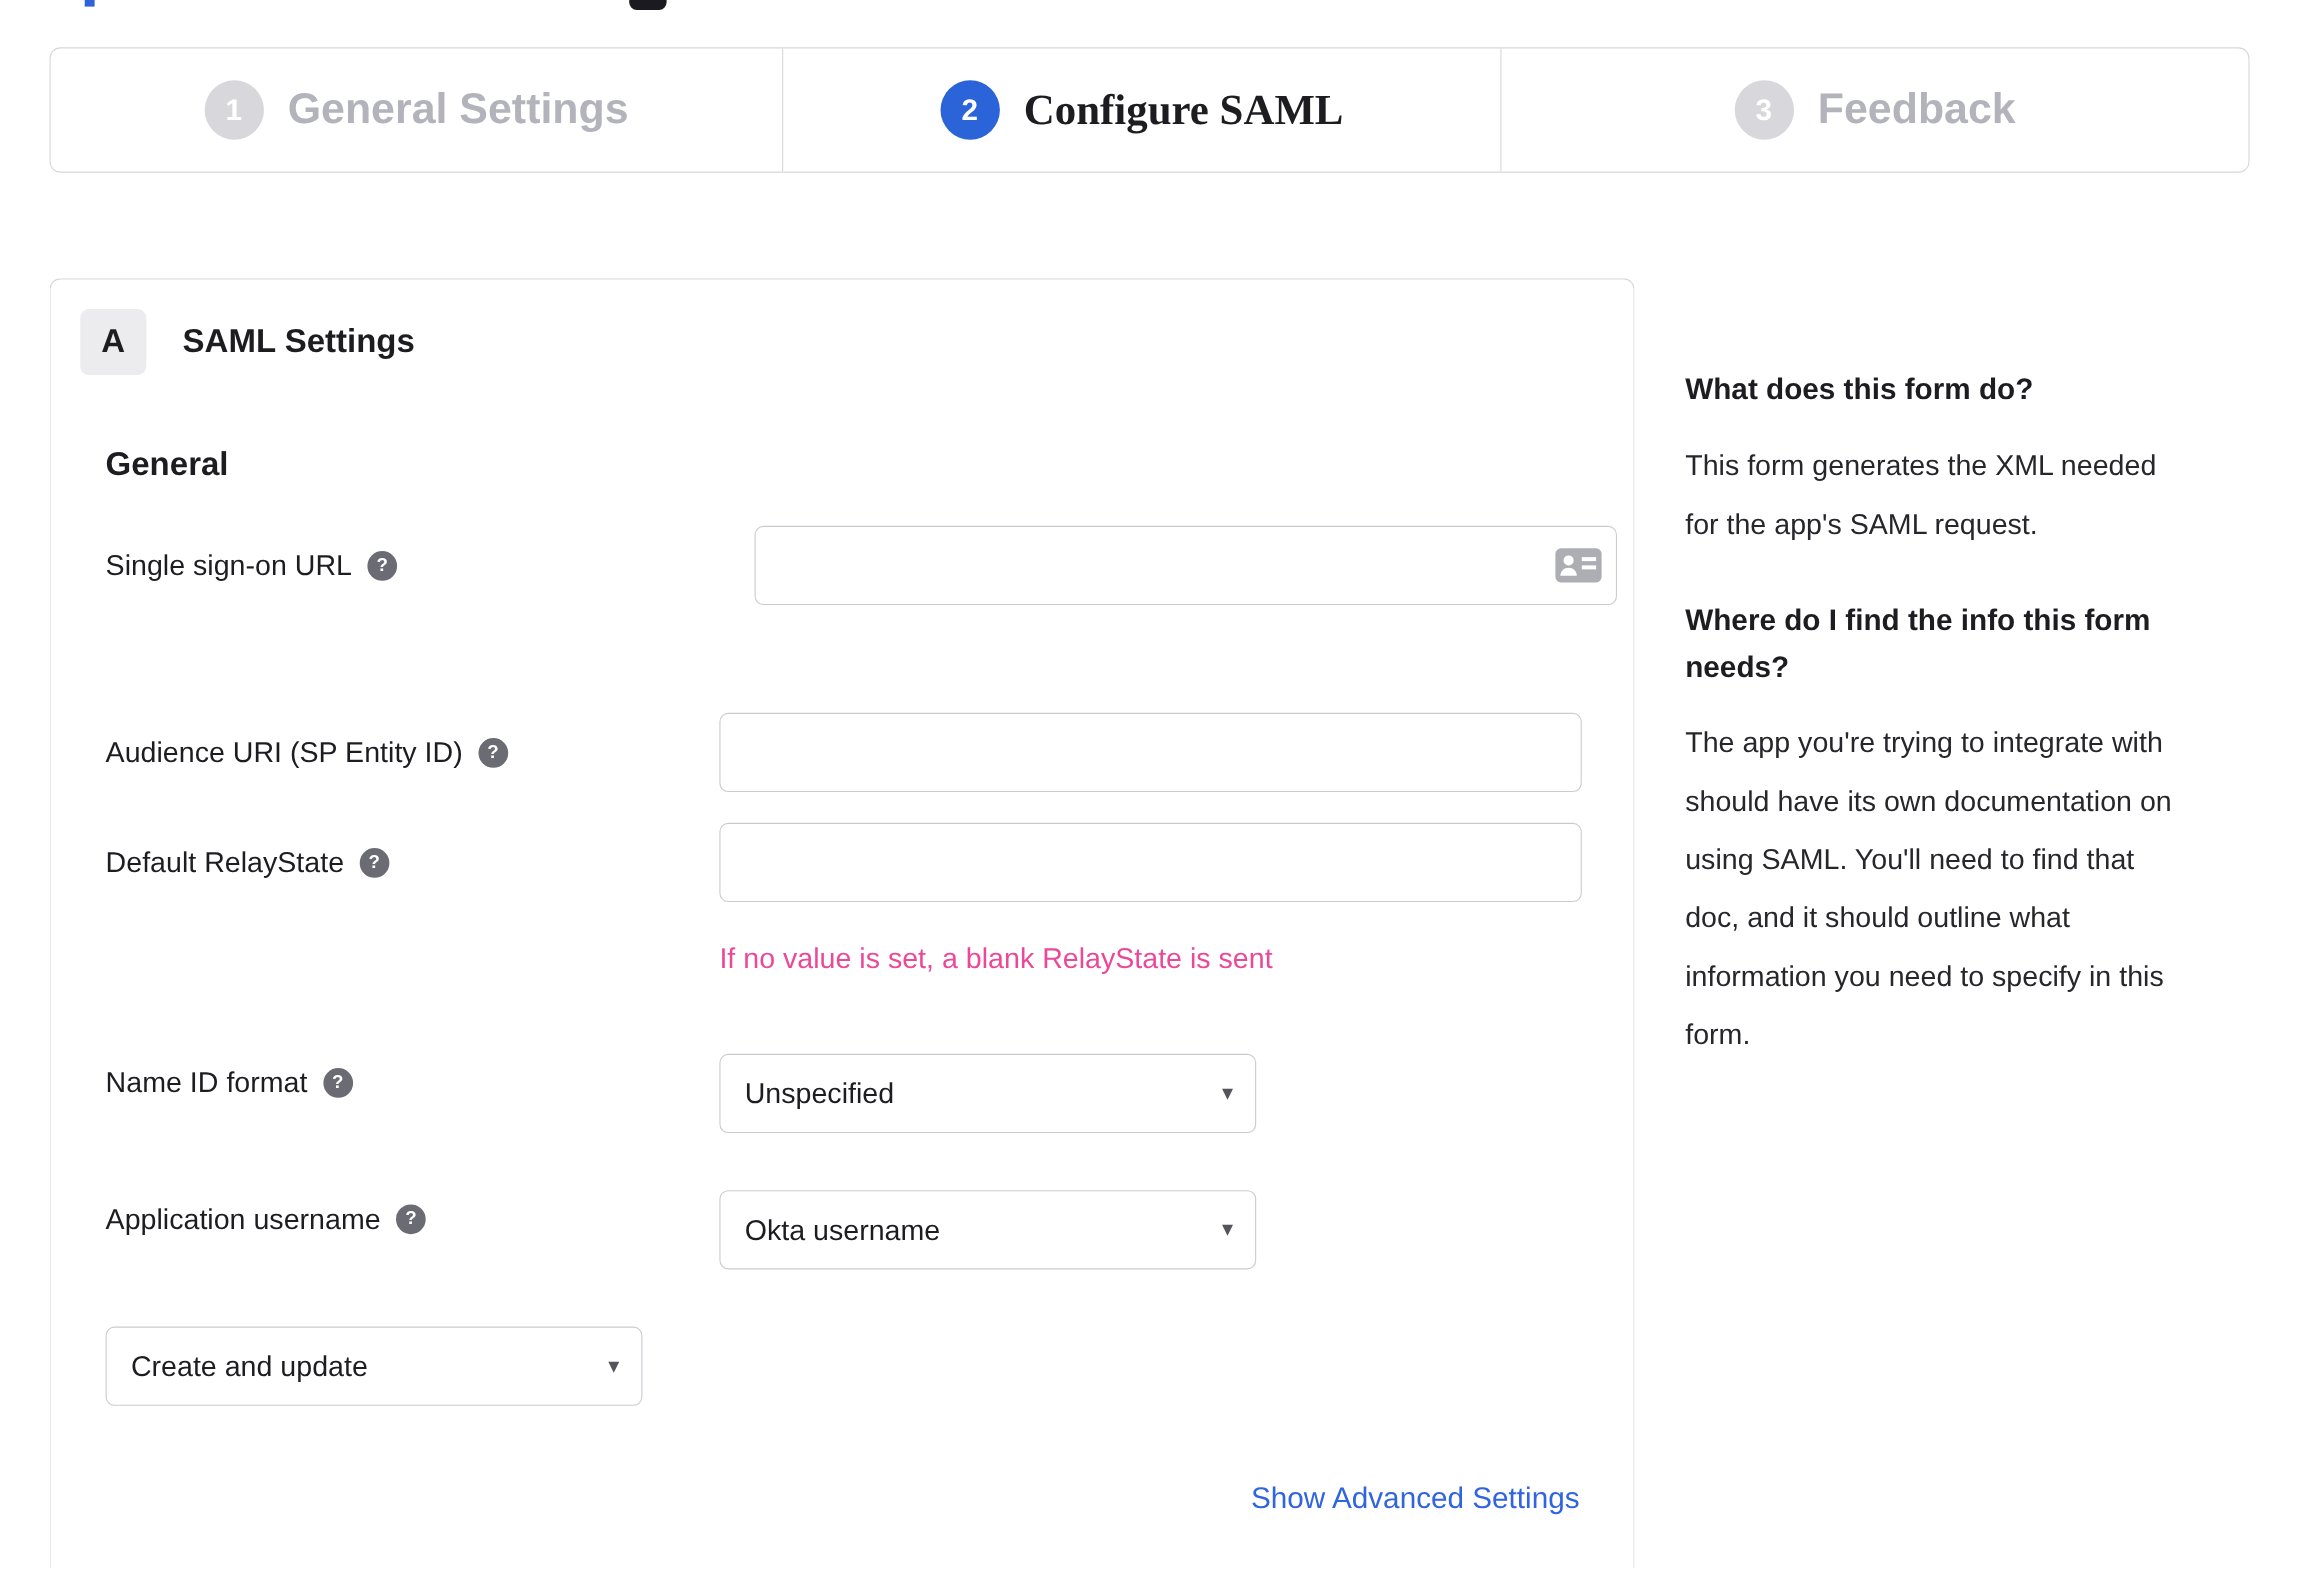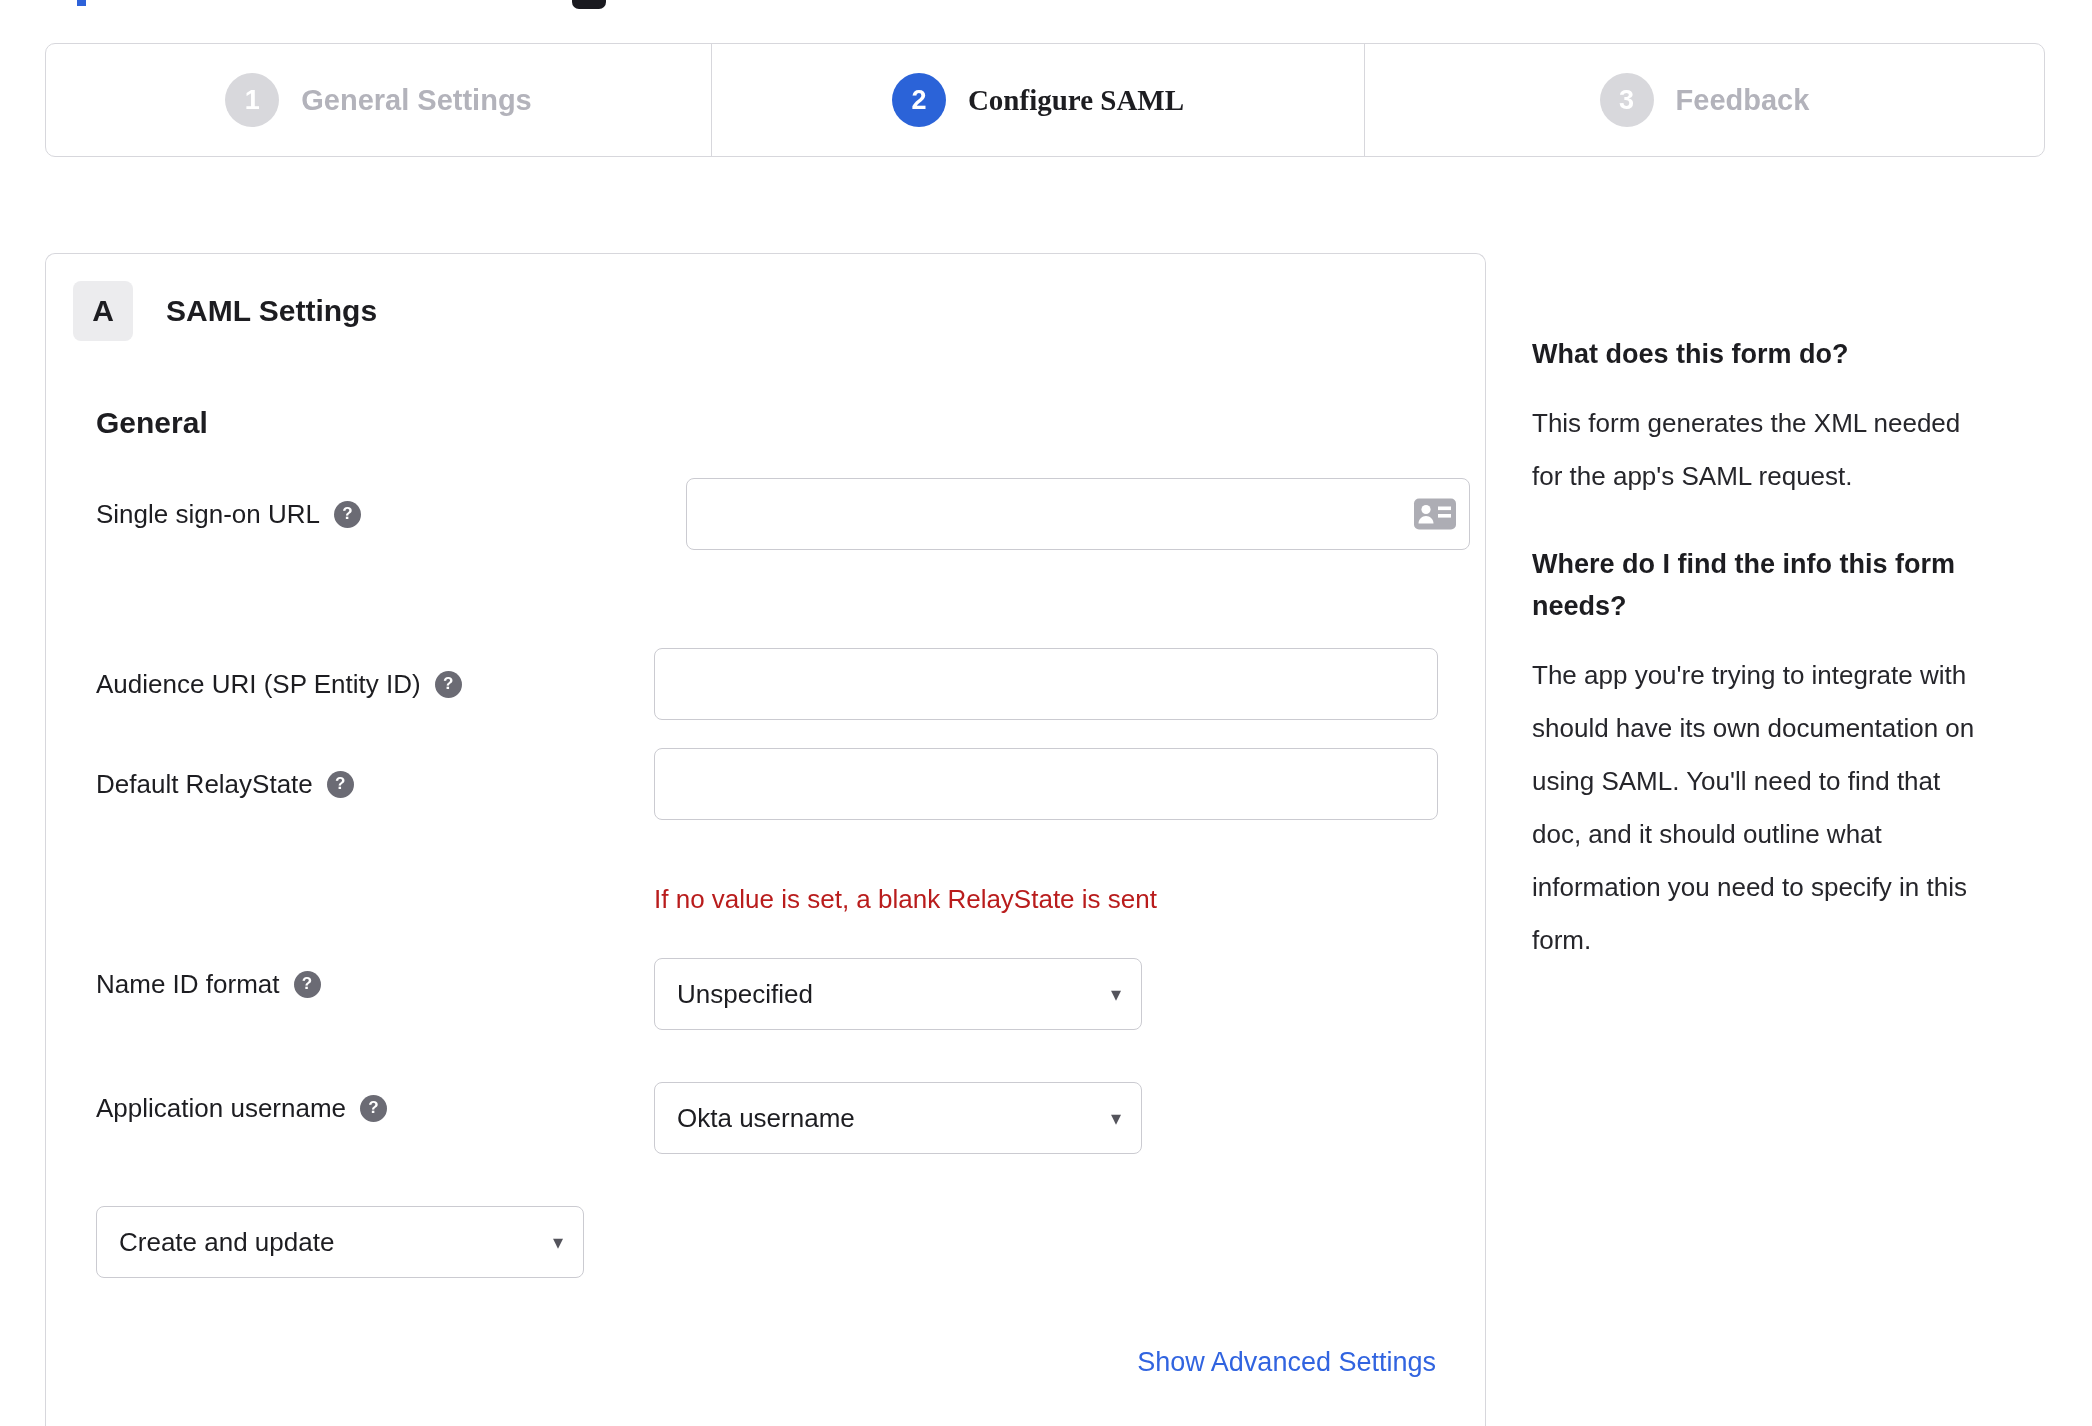--- a/index.html
+++ b/index.html
@@ -31,21 +31,21 @@
   .step.s1 { width: 665px; }
   .step.s2 { width: 653px; border-left: 1px solid #d7d7dc; }
   .step.s3 { flex: 1; border-left: 1px solid #d7d7dc; }
   .step-circle {
     width: 54px; height: 54px; border-radius: 50%;
     display: flex; align-items: center; justify-content: center;
     font-size: 27px; font-weight: bold; color: #fff; flex: none;
   }
   .step.inactive .step-circle { background: #d8d8dc; }
   .step.active   .step-circle { background: #2b63d8; }
-  .step-label { font-size: 29px; font-weight: bold; }
+  .step-label { font-size: 39px; font-weight: bold; }
   .step.inactive .step-label { color: #b3b3bb; }
   .step.active   .step-label { color: #1d1d21; font-family: Liberation Serif, serif; }
 
   
   .panel {
     position: absolute; left: 45px; top: 253px;
     width: 1441px; height: 1173px;
     background: #fff;
     border: 1px solid #d7d7dc;
     border-bottom: none;
@@ -102,21 +102,21 @@
   .caret { color: #54545c; font-size: 20px; line-height: 1; }
 
   .checkbox-row { position: absolute; left: 606px; top: 316px; display: flex; align-items: center; gap: 26px; }
   .checkbox {
     width: 36px; height: 36px; border-radius: 8px;
     background: #2b63d8; display: flex; align-items: center; justify-content: center;
     cursor: pointer; flex: none;
   }
   .checkbox-label { font-size: 26px; color: #1d1d21; }
 
-  .field-helper { position: absolute; left: 608px; top: 630px; font-size: 26px; color: #b91c1c; }
+  .field-helper { position: absolute; left: 608px; top: 602px; font-size: 26px; color: #ec4899; }
 
   .adv-link {
     position: absolute; top: 1093px; right: 49px;
     font-size: 27px; color: #3164e0; text-decoration: none; cursor: pointer;
   }
 
   
   .help-panel { position: absolute; left: 1532px; top: 333px; width: 580px; }
   .help-panel h3 {
     margin: 0; font-size: 27px; font-weight: bold; color: #1d1d21;

